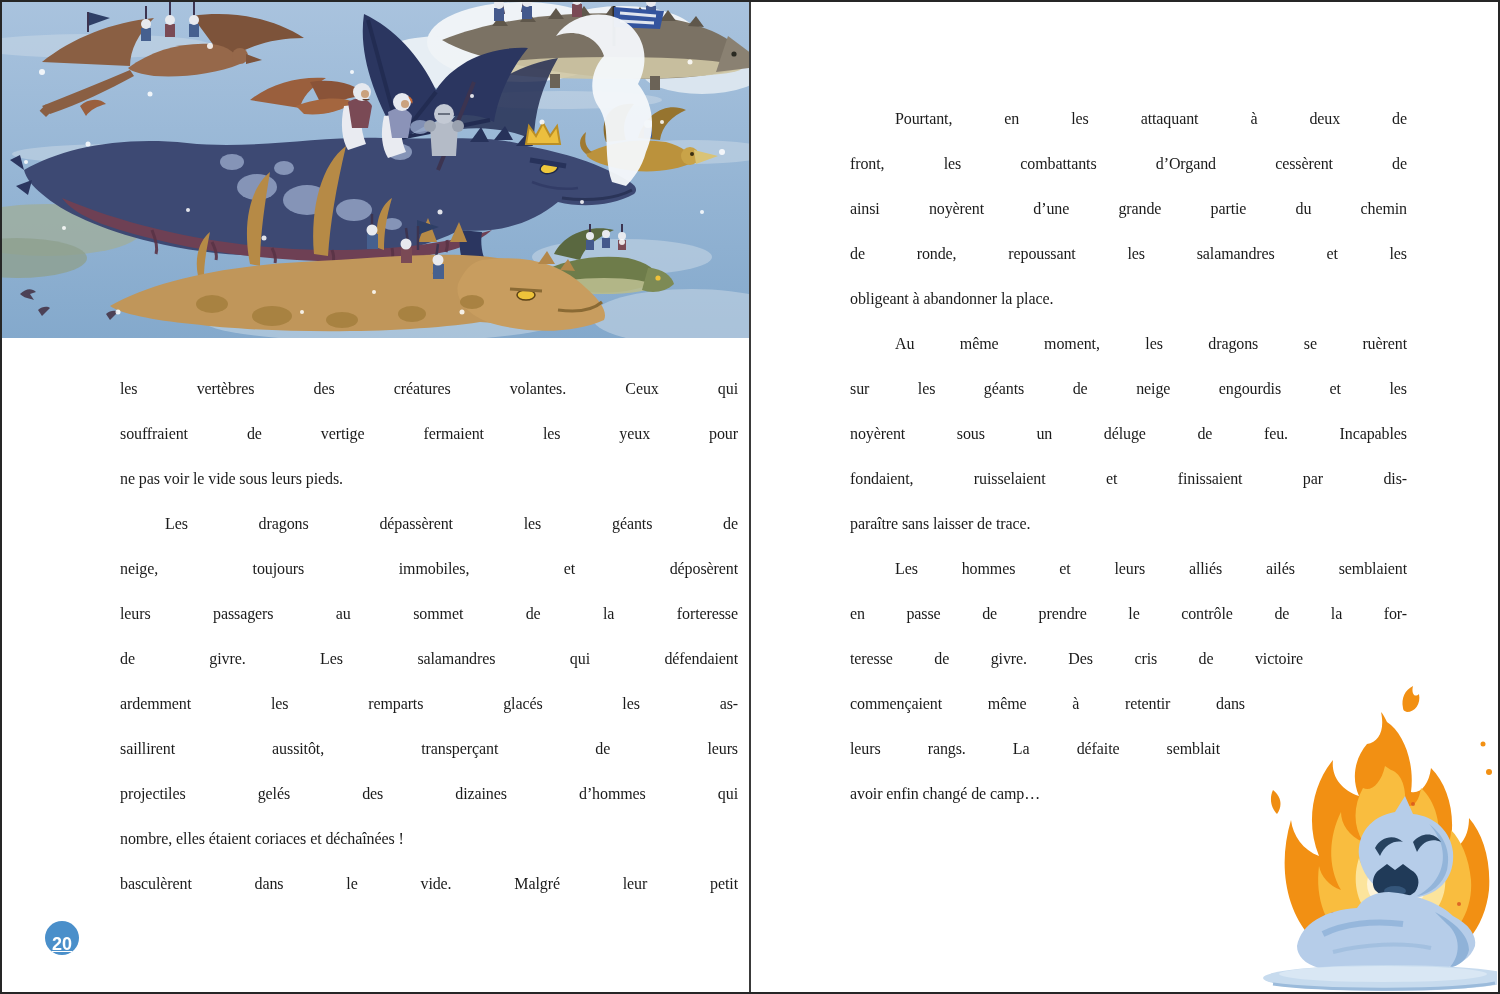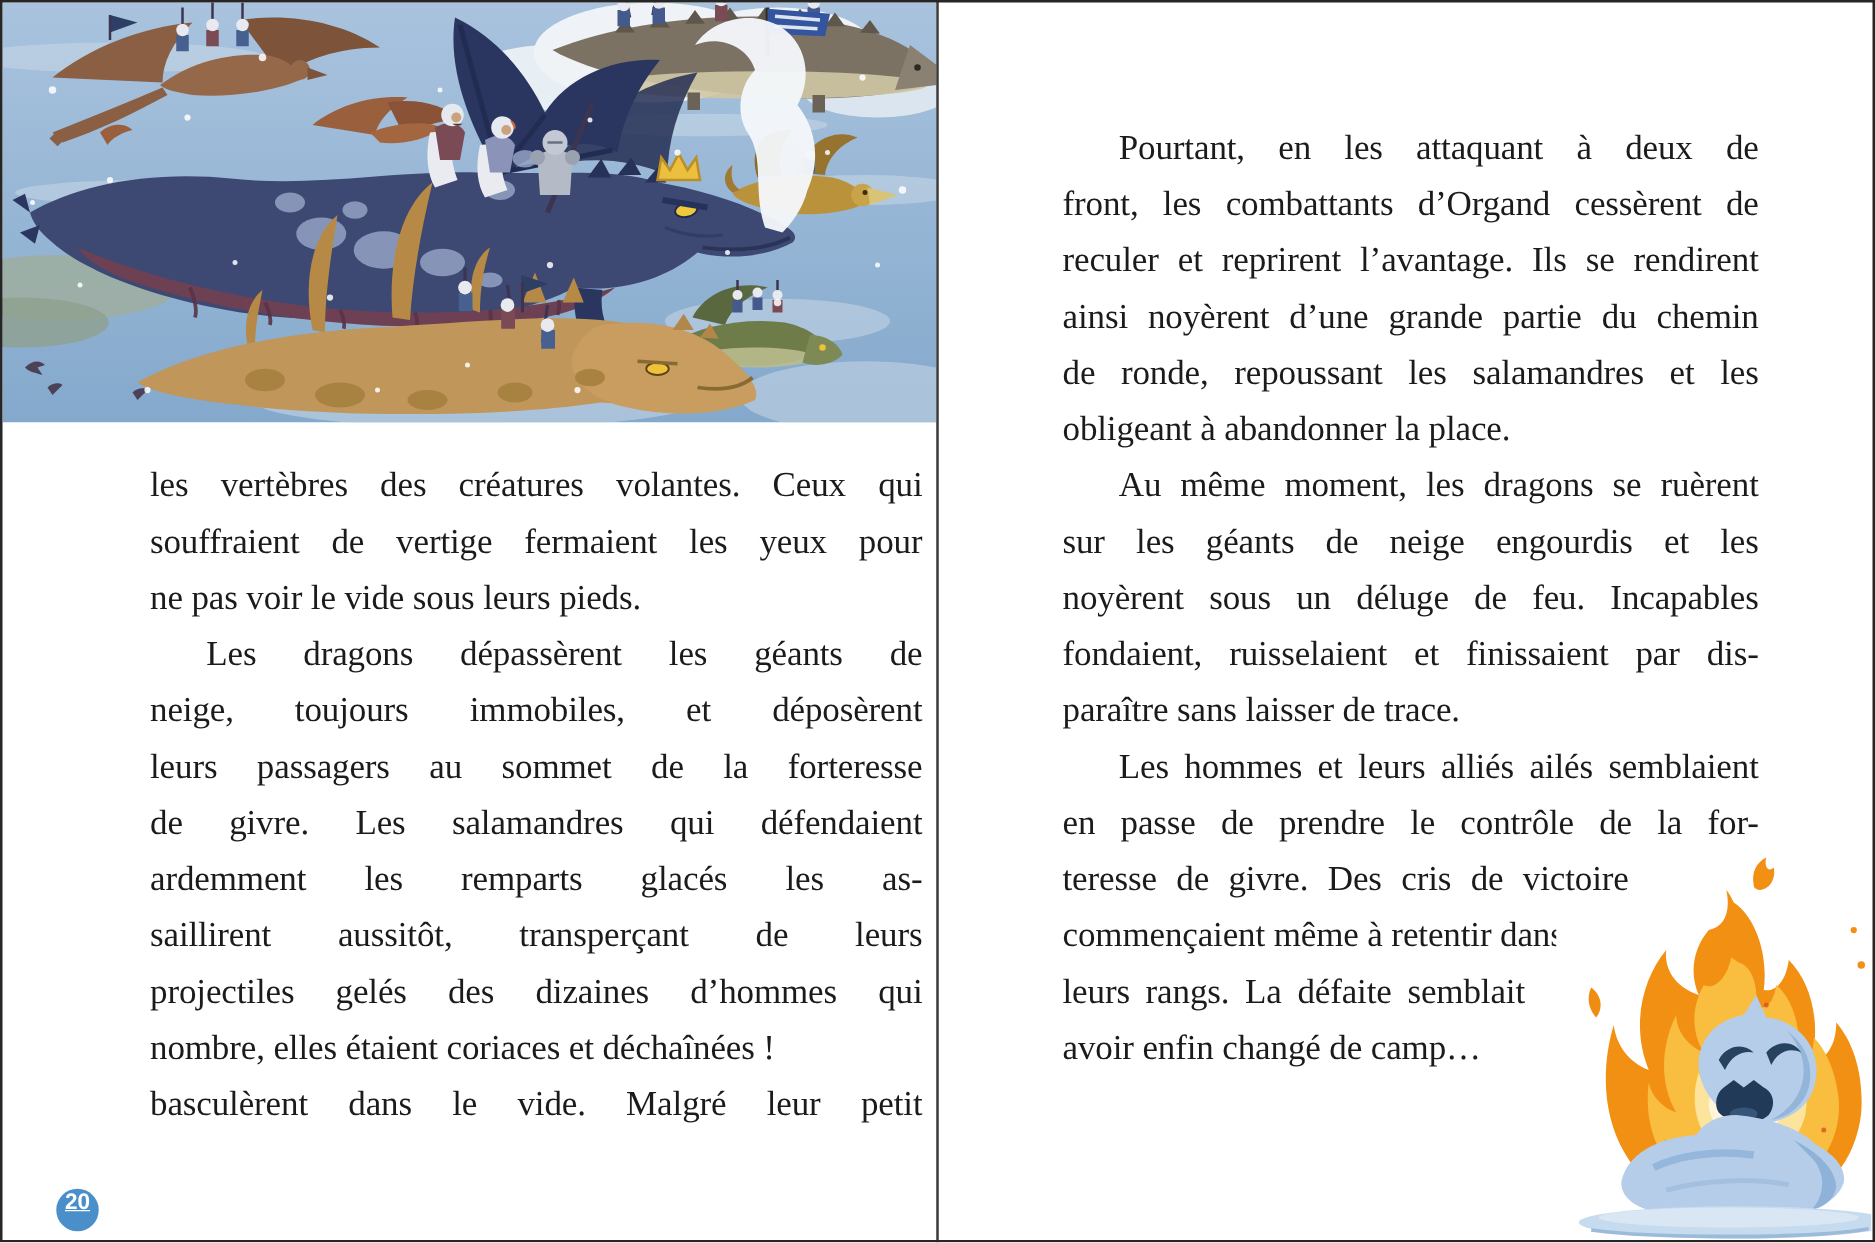--- a/index.html
+++ b/index.html
@@ -5,26 +5,26 @@
   html,body{margin:0;padding:0;background:#ffffff;}
   .spread{position:relative;width:1500px;height:994px;background:#ffffff;overflow:hidden;
           font-family:"Liberation Serif","DejaVu Serif",serif;color:#1b1b1b;}
   .frame{position:absolute;inset:0;border:2px solid #262626;pointer-events:none;z-index:60;}
   .gutter{position:absolute;left:749px;top:0;width:2px;height:994px;background:#3a3a3a;z-index:40;}
   .illu-left{position:absolute;left:2px;top:2px;width:747px;height:336px;z-index:5;}
   .illu-flames{position:absolute;left:1263px;top:684px;width:234px;height:308px;z-index:5;}
   .textblock{position:absolute;z-index:10;}
   .textblock.left{left:100px;top:366px;width:618px;margin-left:20px;}
   .textblock.right{left:850px;top:96px;width:557px;}
-  .text-line{height:45px;line-height:45px;font-size:28px;letter-spacing:-0.1px;
+  .text-line{height:45px;line-height:45px;font-size:16px;letter-spacing:-0.1px;
              text-align:justify;text-align-last:justify;overflow:hidden;white-space:nowrap;}
   .text-line.indent{padding-left:45px;}
   .text-line.end{text-align-last:left;}
-  .page-badge{position:absolute;left:45px;top:951px;width:34px;height:34px;border-radius:50%;
-              background:#4a8fca;color:#ffffff;z-index:20;display:flex;align-items:flex-start;justify-content:center;
+  .page-badge{position:absolute;left:45px;top:921px;width:34px;height:34px;border-radius:50%;
+              background:#4a8fca;color:#ffffff;z-index:20;display:flex;align-items:flex-end;justify-content:center;
               font-family:"Liberation Sans","DejaVu Sans",sans-serif;font-size:18px;font-weight:bold;text-decoration:underline;}
 </style>
 </head>
 <body>
 
 <div class="spread">
 
   <svg class="illu-left" viewBox="0 0 747 336" preserveAspectRatio="none">
     <defs>
       <linearGradient id="sky" x1="0" y1="0" x2="0" y2="1">
@@ -333,21 +333,20 @@
       <div class="text-line">basculèrent dans le vide. Malgré leur petit</div>
     </div>
 
   <div class="page-badge">
     <span>20</span>
   </div>
 
   <div class="textblock right">
       <div class="text-line indent">Pourtant, en les attaquant à deux de</div>
       <div class="text-line">front, les combattants d’Organd cessèrent de</div>
-      <div class="text-line">reculer et reprirent l’avantage. Ils se rendirent</div>
       <div class="text-line">ainsi noyèrent d’une grande partie du chemin</div>
       <div class="text-line">de ronde, repoussant les salamandres et les</div>
       <div class="text-line end">obligeant à abandonner la place.</div>
       <div class="text-line indent">Au même moment, les dragons se ruèrent</div>
       <div class="text-line">sur les géants de neige engourdis et les</div>
       <div class="text-line">noyèrent sous un déluge de feu. Incapables</div>
       <div class="text-line">fondaient, ruisselaient et finissaient par dis-</div>
       <div class="text-line end">paraître sans laisser de trace.</div>
       <div class="text-line indent">Les hommes et leurs alliés ailés semblaient</div>
       <div class="text-line">en passe de prendre le contrôle de la for-</div>

